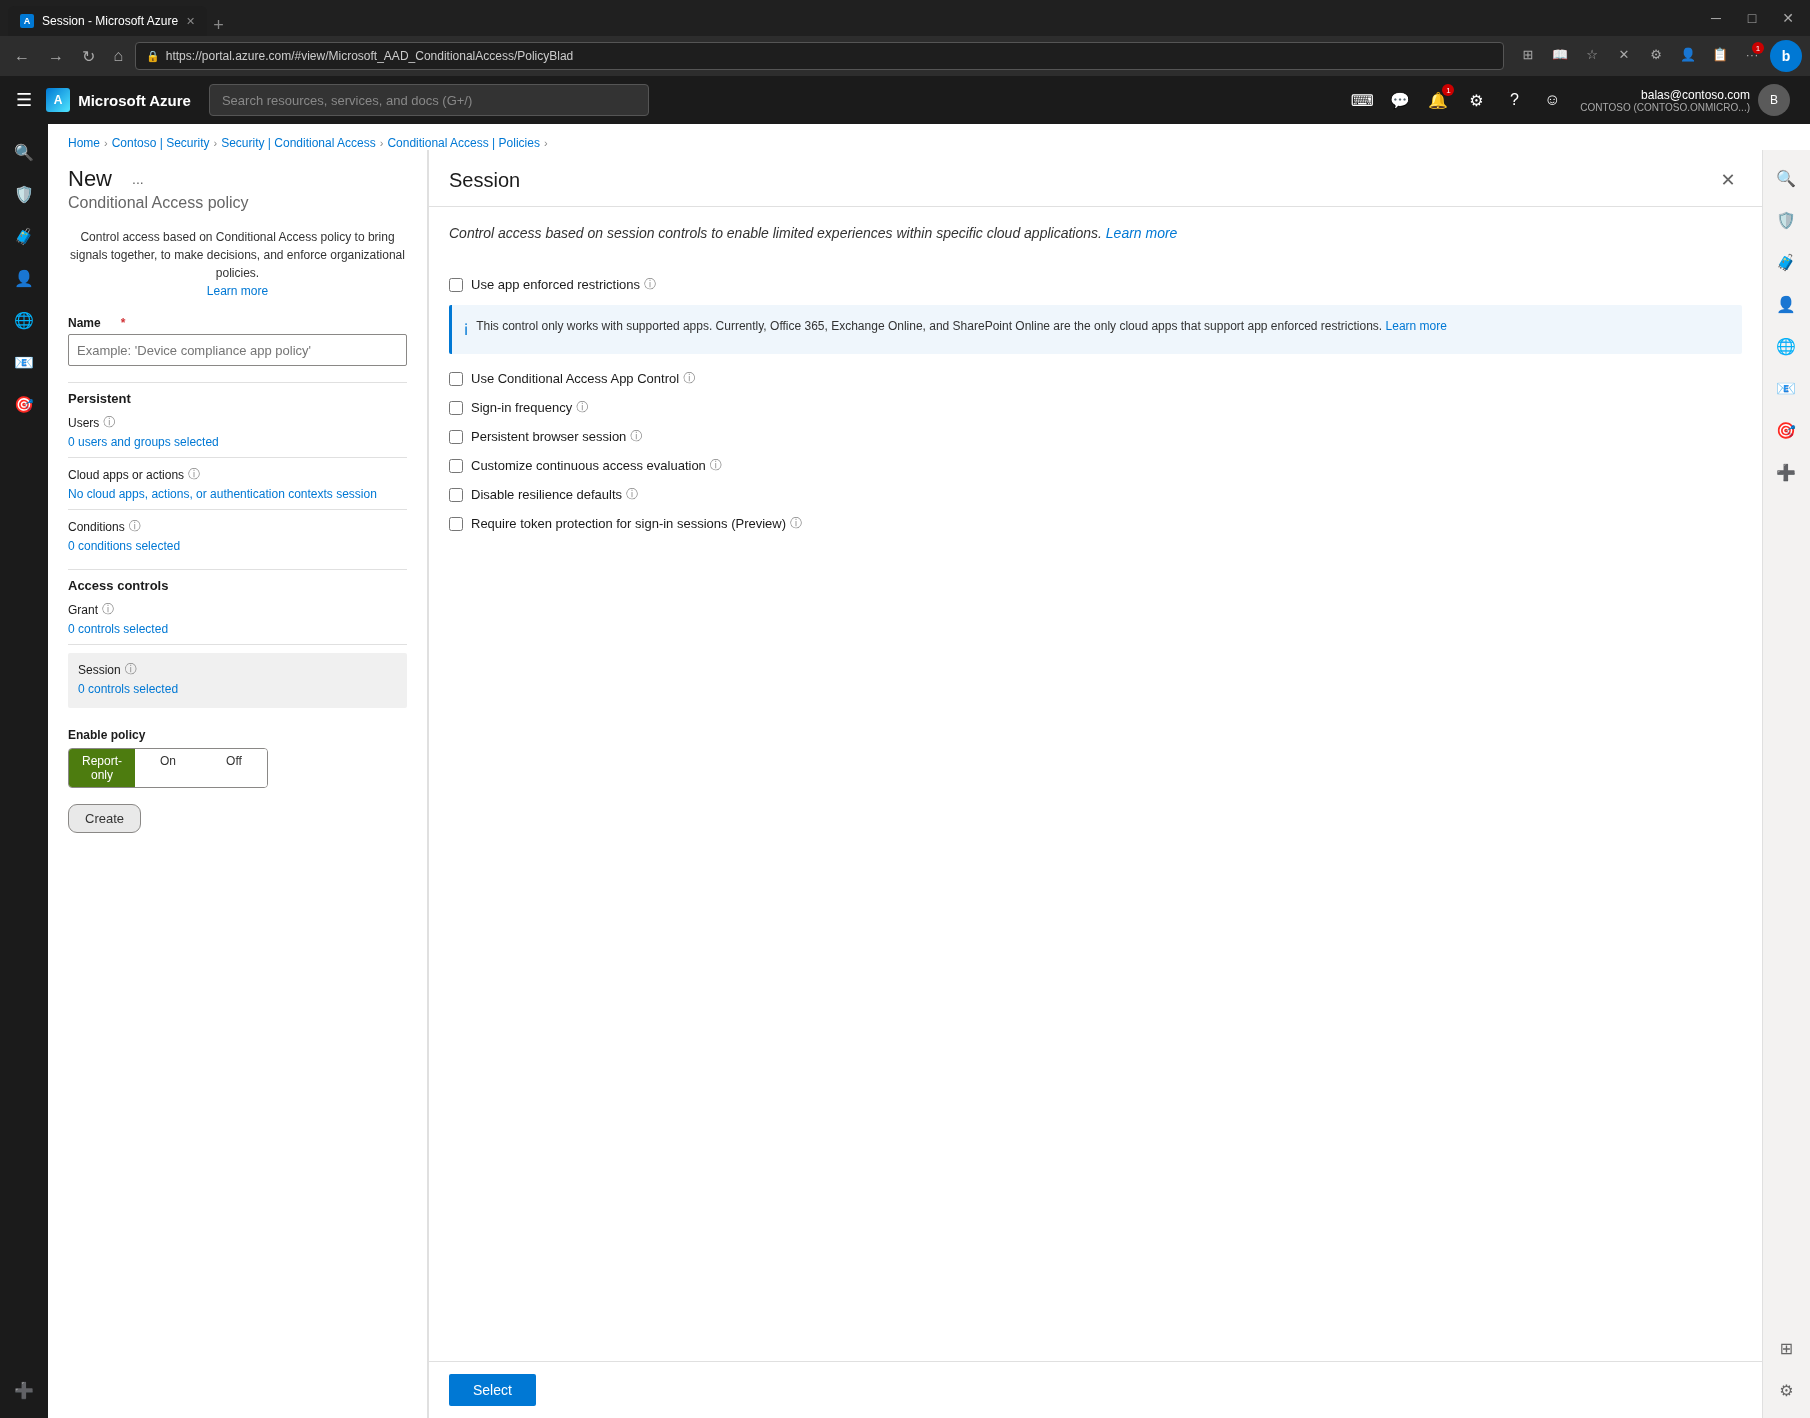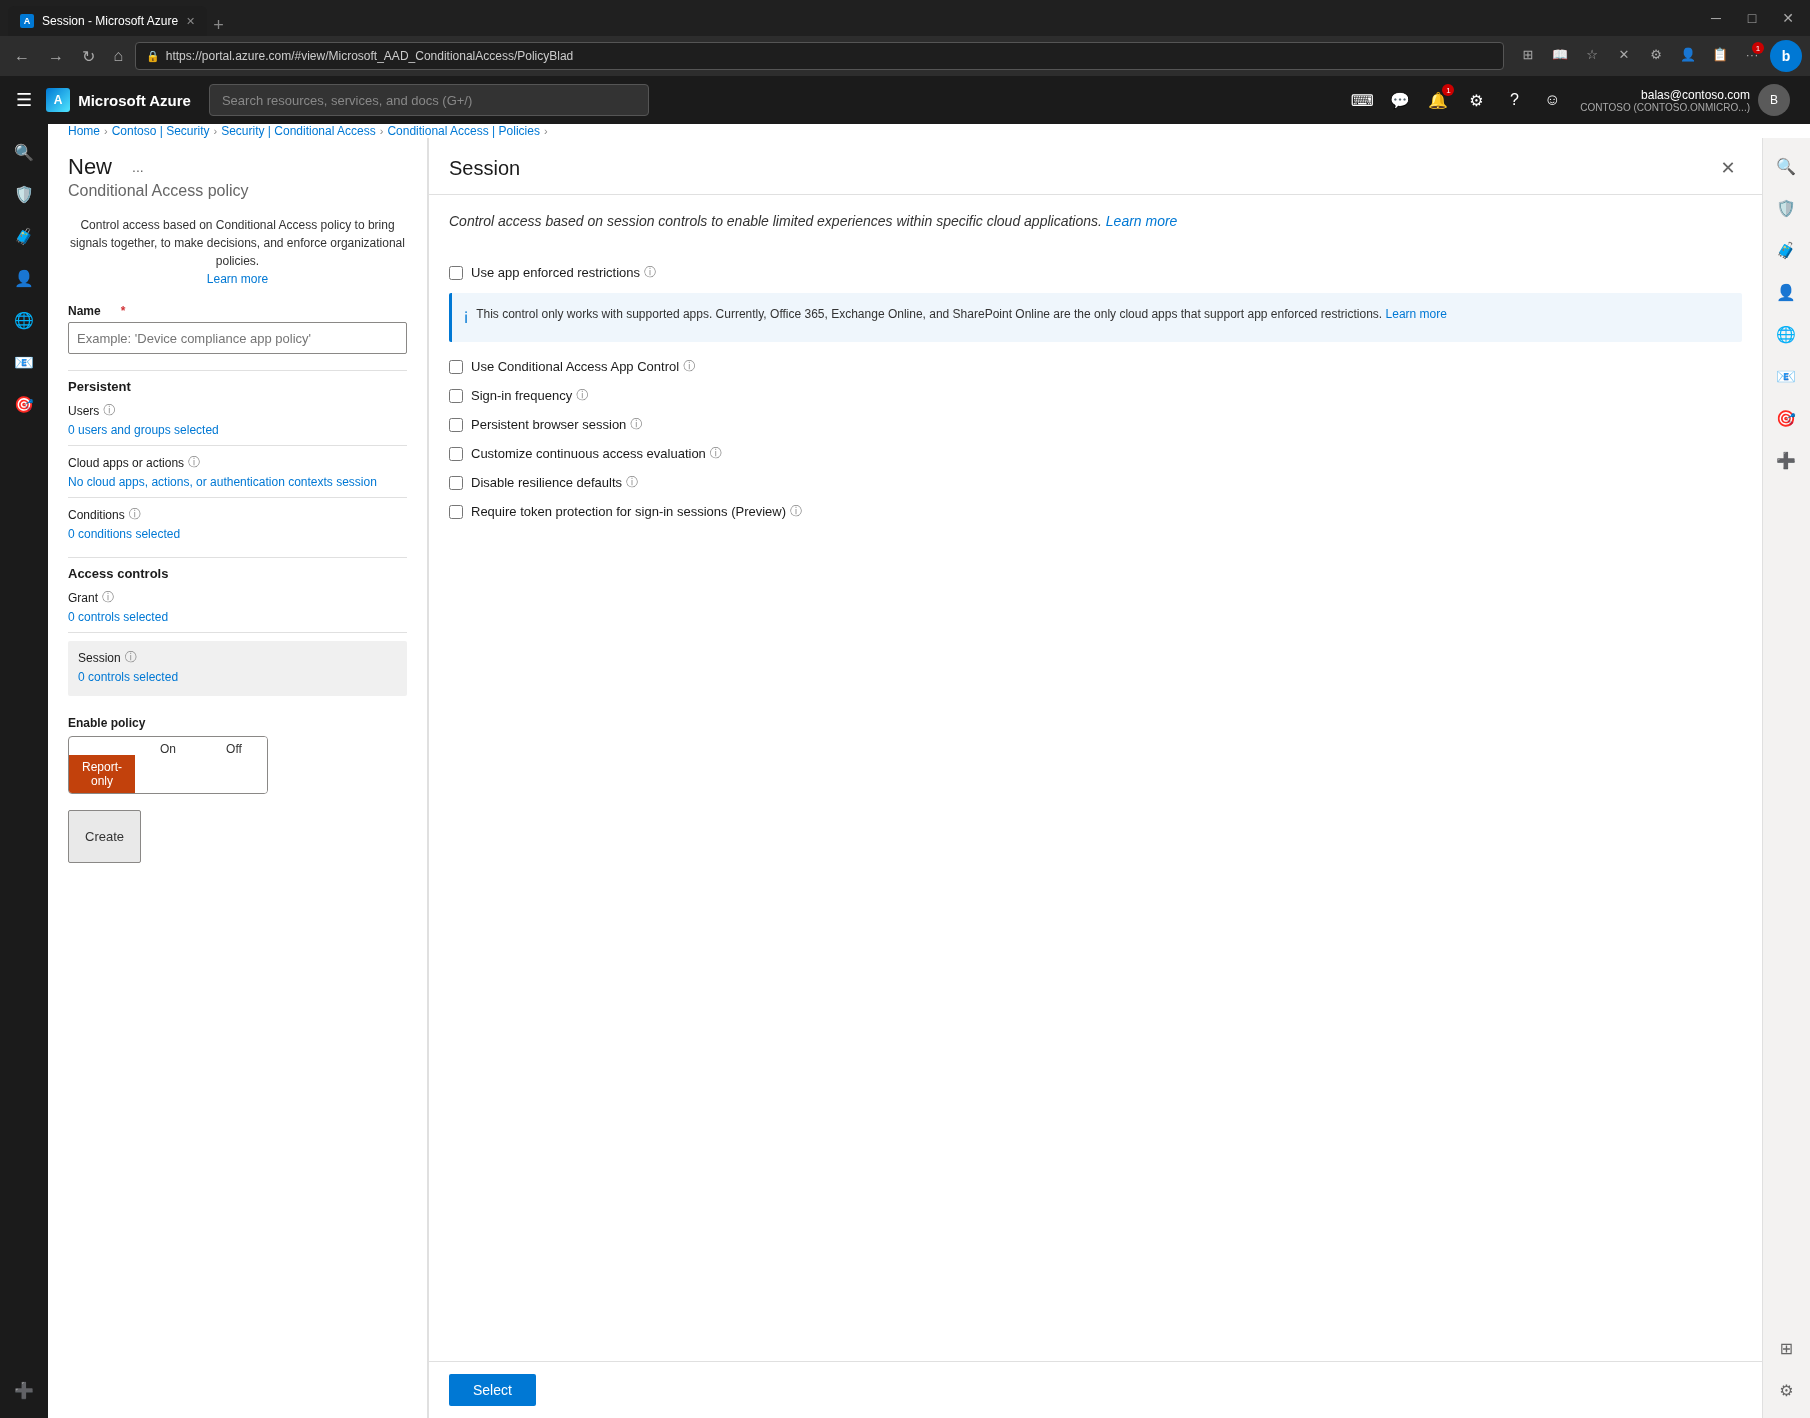--- a/index.html
+++ b/index.html
@@ -213,21 +213,21 @@
       display: flex;
       flex-direction: column;
       background: #fff;
       overflow: hidden;
     }
 
     
     .breadcrumb {
       display: flex;
       align-items: center;
-      padding: 0 20px 0;
+      padding: 12px 20px 0;
       gap: 4px;
       font-size: 12px;
       color: #0078d4;
     }
     .breadcrumb-sep { color: #888; font-size: 11px; }
     .breadcrumb a { color: #0078d4; text-decoration: none; cursor: pointer; }
 
     
     .page-content {
       display: flex;
@@ -354,33 +354,32 @@
     .toggle-option {
       flex: 1;
       text-align: center;
       padding: 5px 10px;
       font-size: 12px;
       cursor: pointer;
       background: white;
       color: #333;
     }
     .toggle-option.active {
-      background: #c2410c;
+      background: #4d7c0f;
       color: white;
-      margin-top: 18px;
     }
 
     .btn-create {
       margin-top: 16px;
       background: #e9e9e9;
       border: 1px solid #8a8886;
-      padding: 18px 16px;
+      padding: 6px 16px;
       font-size: 13px;
       cursor: pointer;
-      border-radius: 2px;
+      border-radius: 9px;
       color: #333;
     }
 
     
     .session-panel {
       flex: 1;
       background: white;
       display: flex;
       flex-direction: column;
       border-left: 1px solid #e0e0e0;

